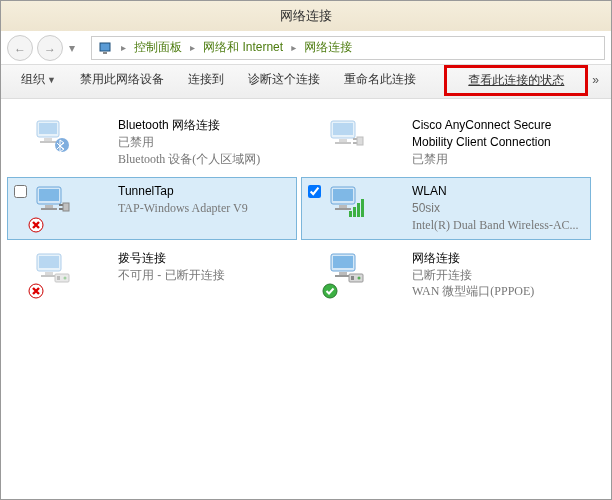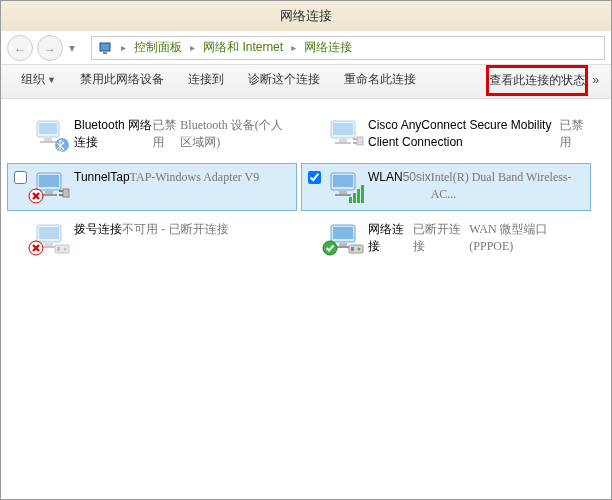--- a/index.html
+++ b/index.html
@@ -7,29 +7,29 @@
 .titlebar { height: 30px; background: linear-gradient(#f5eedc, #eee5d0); display: flex; align-items: center; justify-content: center; color: #333; font-size: 13px; }
 .navbar { height: 34px; background: #fff; border-bottom: 1px solid #ddd; display: flex; align-items: center; padding: 0 6px; gap: 4px; }
 .navbtn { width: 26px; height: 26px; border: 1px solid #ccc; border-radius: 50%; display: flex; align-items: center; justify-content: center; color: #888; background: #f4f4f4; }
 .navarrow { color: #888; font-size: 12px; padding: 0 2px; }
 .breadcrumb { flex: 1; height: 24px; border: 1px solid #ccc; display: flex; align-items: center; padding: 0 4px; margin-left: 10px; background: #fff; }
 .bc-icon { width: 20px; display: flex; align-items: center; justify-content: center; }
 .bc-sep { color: #888; padding: 0 5px; font-size: 10px; }
 .bc-item { color: #4d7c0f; padding: 2px 3px; }
 .toolbar { height: 34px; background: linear-gradient(#f8f8f8, #eee); border-bottom: 1px solid #ddd; display: flex; align-items: flex-start; padding: 0 8px; gap: 0; }
 .tb-item { padding: 6px 12px; color: #333; cursor: pointer; }
-.tb-item.hl { border: 3px solid #d00; padding: 4px 0; margin-left: auto; }
+.tb-item.hl { border: 3px solid #d00; padding: 4px 21px; margin-left: auto; text-decoration: underline; }
 .tb-chev { margin-left: 2px; font-size: 9px; color: #555; }
 .content { padding: 10px 4px; display: flex; flex-wrap: wrap; background: #fff; }
 .conn { width: 290px; display: flex; padding: 5px 6px; margin: 2px; border: 1px solid transparent; }
 .conn.selected { background: #d9ecf9; border: 1px solid #7bb6db; justify-content: center; }
 .conn .chk { width: 16px; padding-top: 2px; }
 .conn .chk input { width: 13px; height: 13px; }
 .conn .iconcol { width: 44px; display: flex; align-items: flex-start; justify-content: center; position: relative; padding-top: 2px; }
-.conn .body { flex: 1; display: flex; flex-direction: row; line-height: 1.4; }
+.conn .body { flex: 1; display: flex; flex-direction: column; line-height: 1.4; margin-left: 44px; }
 .conn .line1 { color: #000; }
 .conn .line2 { color: #777; }
 .conn .line3 { color: #777; font-family: Liberation Serif, serif; }
 .overlay { position: absolute; bottom: -2px; left: -2px; }
 .chevmore { padding: 8px 4px; color: #555; font-size: 12px; }
 </style>
 </head>
 <body>
 
 <div class="titlebar">

